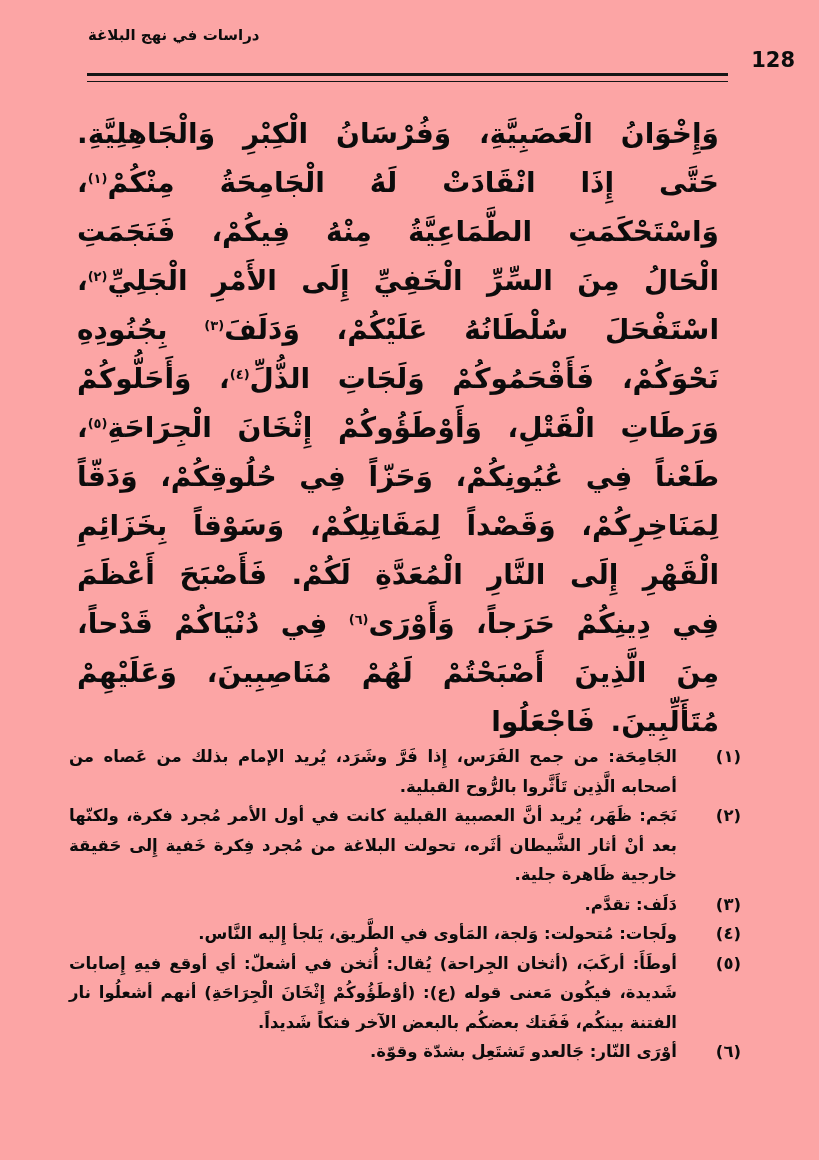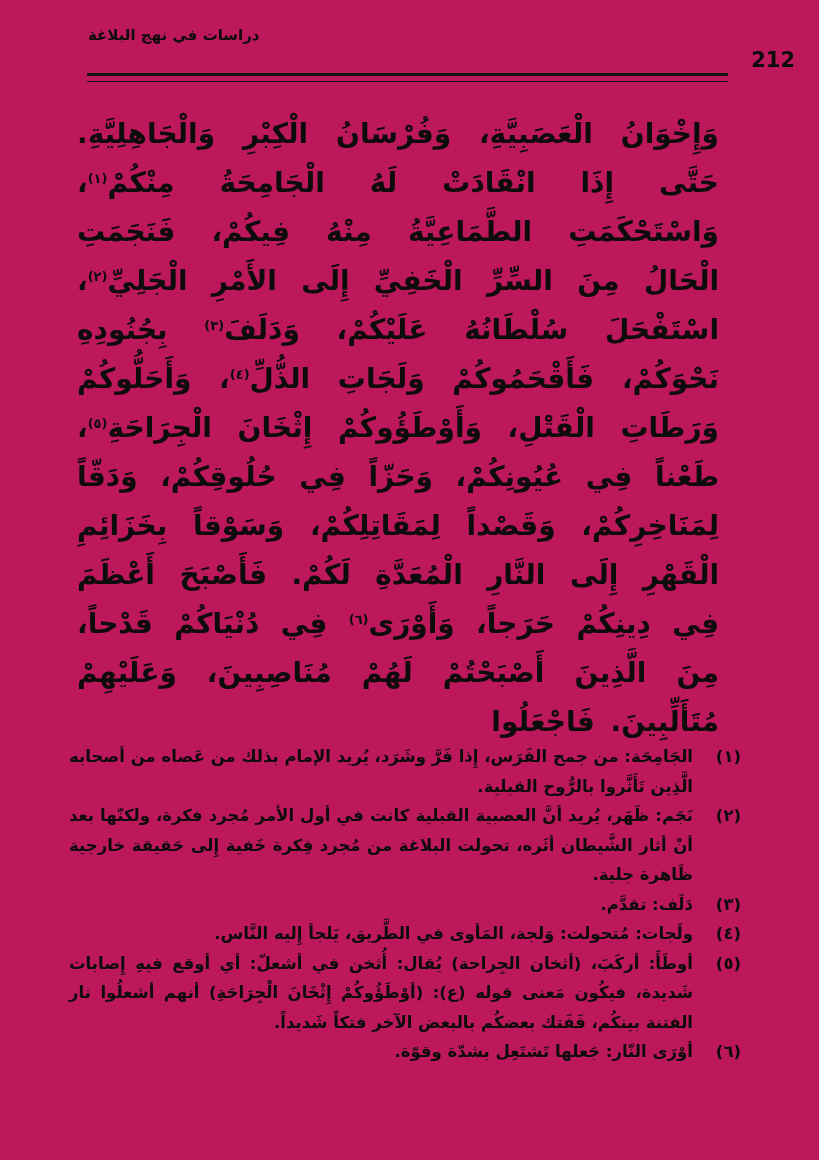--- a/index.html
+++ b/index.html
@@ -1,20 +1,20 @@
 <!DOCTYPE html>
 <html lang="ar"><head>
 <meta charset="utf-8">
 <style>
   html,body{margin:0;padding:0;background:#d9d9d9;}
   .page{
     position:relative;
     width:819px;height:1160px;
     margin:0 auto;
-    background:#be185d;
+    background:#fca5a5;
     color:#0c0c0c;
     font-family:"DejaVu Sans", sans-serif;
     overflow:hidden;
   }
   
   .running-title{
     position:absolute;top:26px;left:88px;
     direction:rtl;
     font-size:15px;font-weight:bold;
     letter-spacing:0;
@@ -63,31 +63,31 @@
     display:flex;
     align-items:flex-start;
   }
   .fn-num{
     flex:0 0 40px;
     text-align:right;
     white-space:nowrap;
   }
   .fn-text{
     flex:1;
-    margin-right:8px;
+    margin-right:24px;
     text-align:justify;
   }
 </style>
 </head>
 <body>
 
 <div class="page">
 
   <div class="running-title">دراسات في نهج البلاغة</div>
-  <div class="page-number">212</div>
+  <div class="page-number">128</div>
   <div class="header-rule"></div>
 
   <p class="main-text"><span>وَإِخْوَانُ الْعَصَبِيَّةِ، وَفُرْسَانُ الْكِبْرِ وَالْجَاهِلِيَّةِ. حَتَّى إِذَا انْقَادَتْ لَهُ الْجَامِحَةُ مِنْكُمْ</span><sup>(١)</sup><span>، وَاسْتَحْكَمَتِ الطَّمَاعِيَّةُ مِنْهُ فِيكُمْ، فَنَجَمَتِ الْحَالُ مِنَ السِّرِّ الْخَفِيِّ إِلَى الأَمْرِ الْجَلِيِّ</span><sup>(٢)</sup><span>، اسْتَفْحَلَ سُلْطَانُهُ عَلَيْكُمْ، وَدَلَفَ</span><sup>(٣)</sup><span> بِجُنُودِهِ نَحْوَكُمْ، فَأَقْحَمُوكُمْ وَلَجَاتِ الذُّلِّ</span><sup>(٤)</sup><span>، وَأَحَلُّوكُمْ وَرَطَاتِ الْقَتْلِ، وَأَوْطَؤُوكُمْ إِثْخَانَ الْجِرَاحَةِ</span><sup>(٥)</sup><span>، طَعْناً فِي عُيُونِكُمْ، وَحَزّاً فِي حُلُوقِكُمْ، وَدَقّاً لِمَنَاخِرِكُمْ، وَقَصْداً لِمَقَاتِلِكُمْ، وَسَوْقاً بِخَزَائِمِ الْقَهْرِ إِلَى النَّارِ الْمُعَدَّةِ لَكُمْ. فَأَصْبَحَ أَعْظَمَ فِي دِينِكُمْ حَرَجاً، وَأَوْرَى</span><sup>(٦)</sup><span> فِي دُنْيَاكُمْ قَدْحاً، مِنَ الَّذِينَ أَصْبَحْتُمْ لَهُمْ مُنَاصِبِينَ، وَعَلَيْهِمْ مُتَأَلِّبِينَ. فَاجْعَلُوا</span></p>
 
   <div class="footnotes">
     <div class="footnote">
       <span class="fn-num">(١)</span>
       <span class="fn-text">الجَامِحَة: من جمح الفَرَس، إِذا فَرَّ وشَرَد، يُريد الإمام بذلك من عَصاه من أصحابه الَّذِين تَأَثَّروا بالرُّوح القبلية.</span>
     </div>
     <div class="footnote">
@@ -101,17 +101,17 @@
     <div class="footnote">
       <span class="fn-num">(٤)</span>
       <span class="fn-text">ولَجات: مُتحولت: وَلجة، المَأوى في الطَّريق، يَلجأ إِليه النَّاس.</span>
     </div>
     <div class="footnote">
       <span class="fn-num">(٥)</span>
       <span class="fn-text">أوطَأَ: أركَبَ، (أثخان الجِراحة) يُقال: أُثخن في أشعلّ: أي أوقع فيهِ إِصابات شَديدة، فيكُون مَعنى قوله (ع): (أوْطَؤُوكُمْ إِثْخَانَ الْجِرَاحَةِ) أنهم أشعلُوا نار الفتنة بينكُم، فَفَتك بعضكُم بالبعض الآخر فتكاً شَديداً.</span>
     </div>
     <div class="footnote">
       <span class="fn-num">(٦)</span>
-      <span class="fn-text">أوْرَى النّار: جَعلها تَشتَعِل بشدّة وقوّة.</span>
+      <span class="fn-text">أوْرَى النّار: جَالعدو تَشتَعِل بشدّة وقوّة.</span>
     </div>
   </div>
 
 </div>
 
 </body></html>

